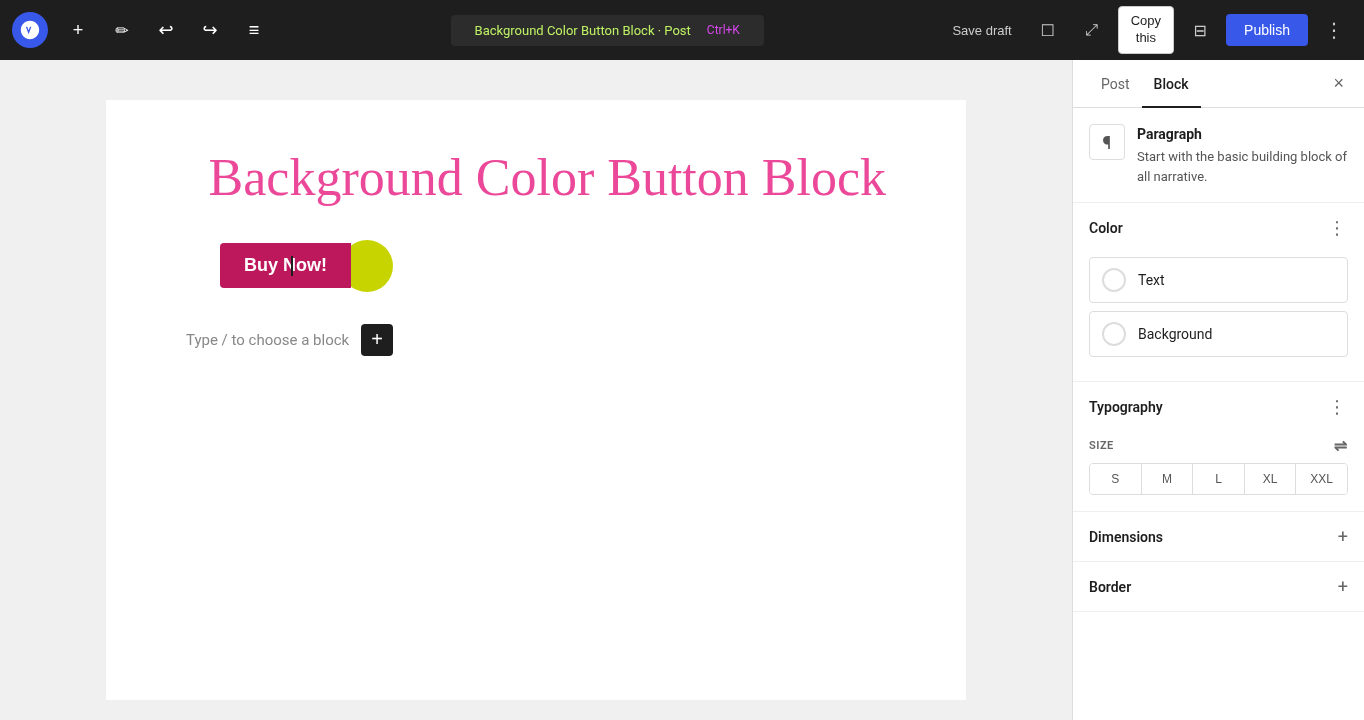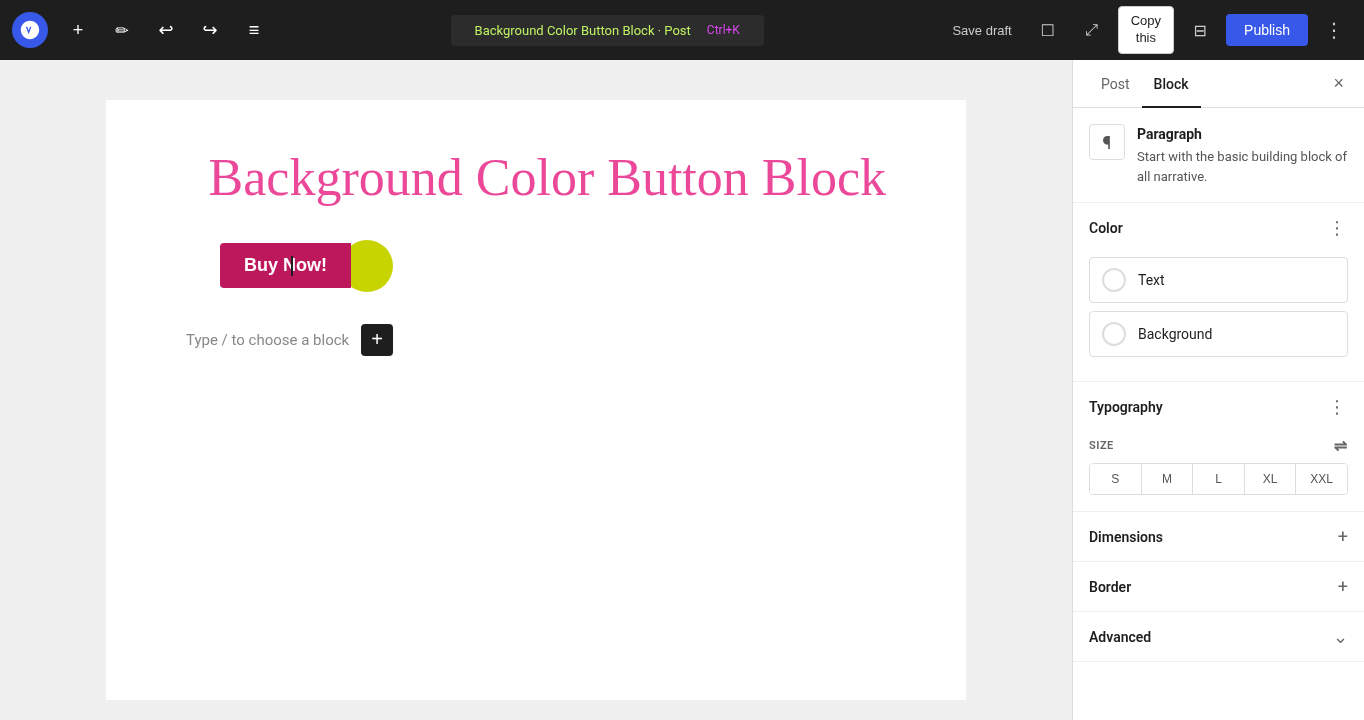--- a/index.html
+++ b/index.html
@@ -518,21 +518,15 @@
       </div>
     </div>
 
     <div class="collapsible-section">
       <div class="collapsible-header">
         <span class="collapsible-title">Border</span>
         <span class="collapsible-icon">+</span>
       </div>
     </div>
 
-    <div class="collapsible-section">
-      <div class="collapsible-header">
-        <span class="collapsible-title">Advanced</span>
-        <span class="collapsible-icon">⌄</span>
-      </div>
-    </div>
 
   </div>
 </div>
 
 </body></html>

